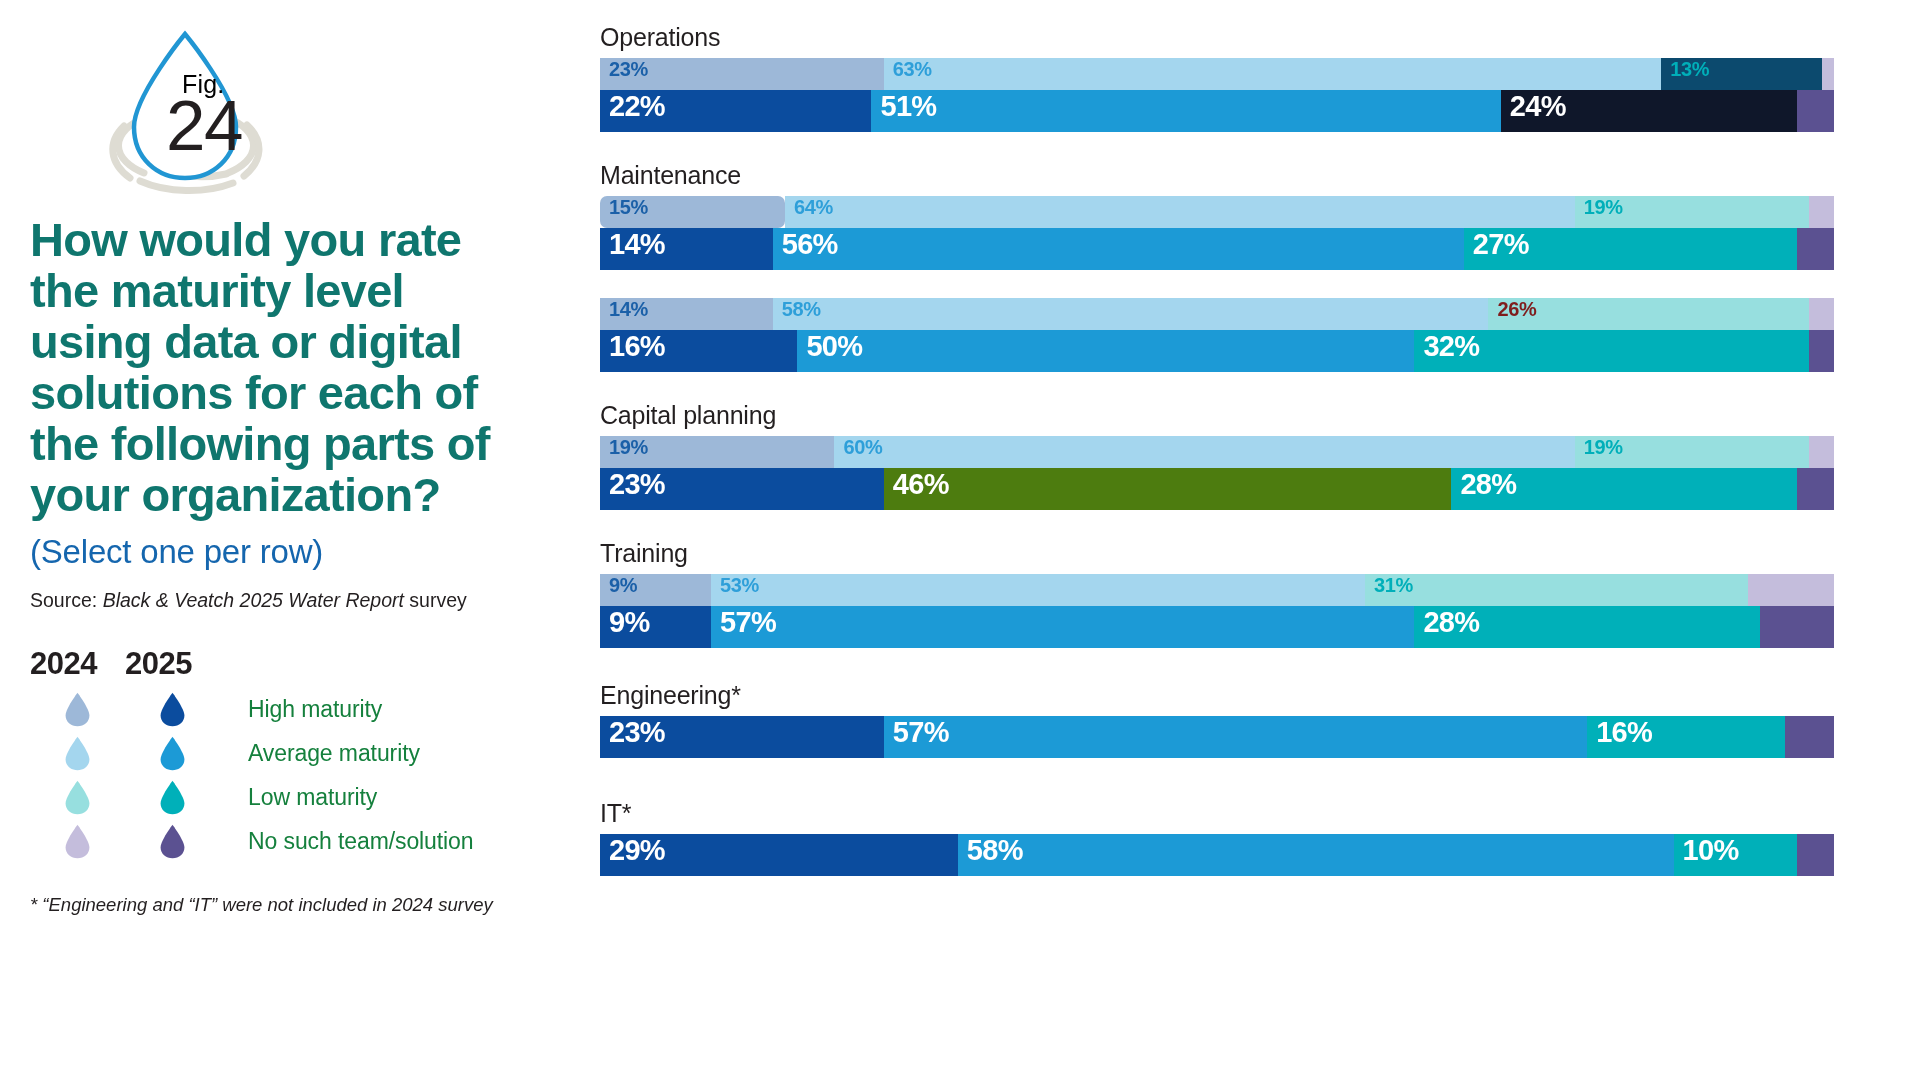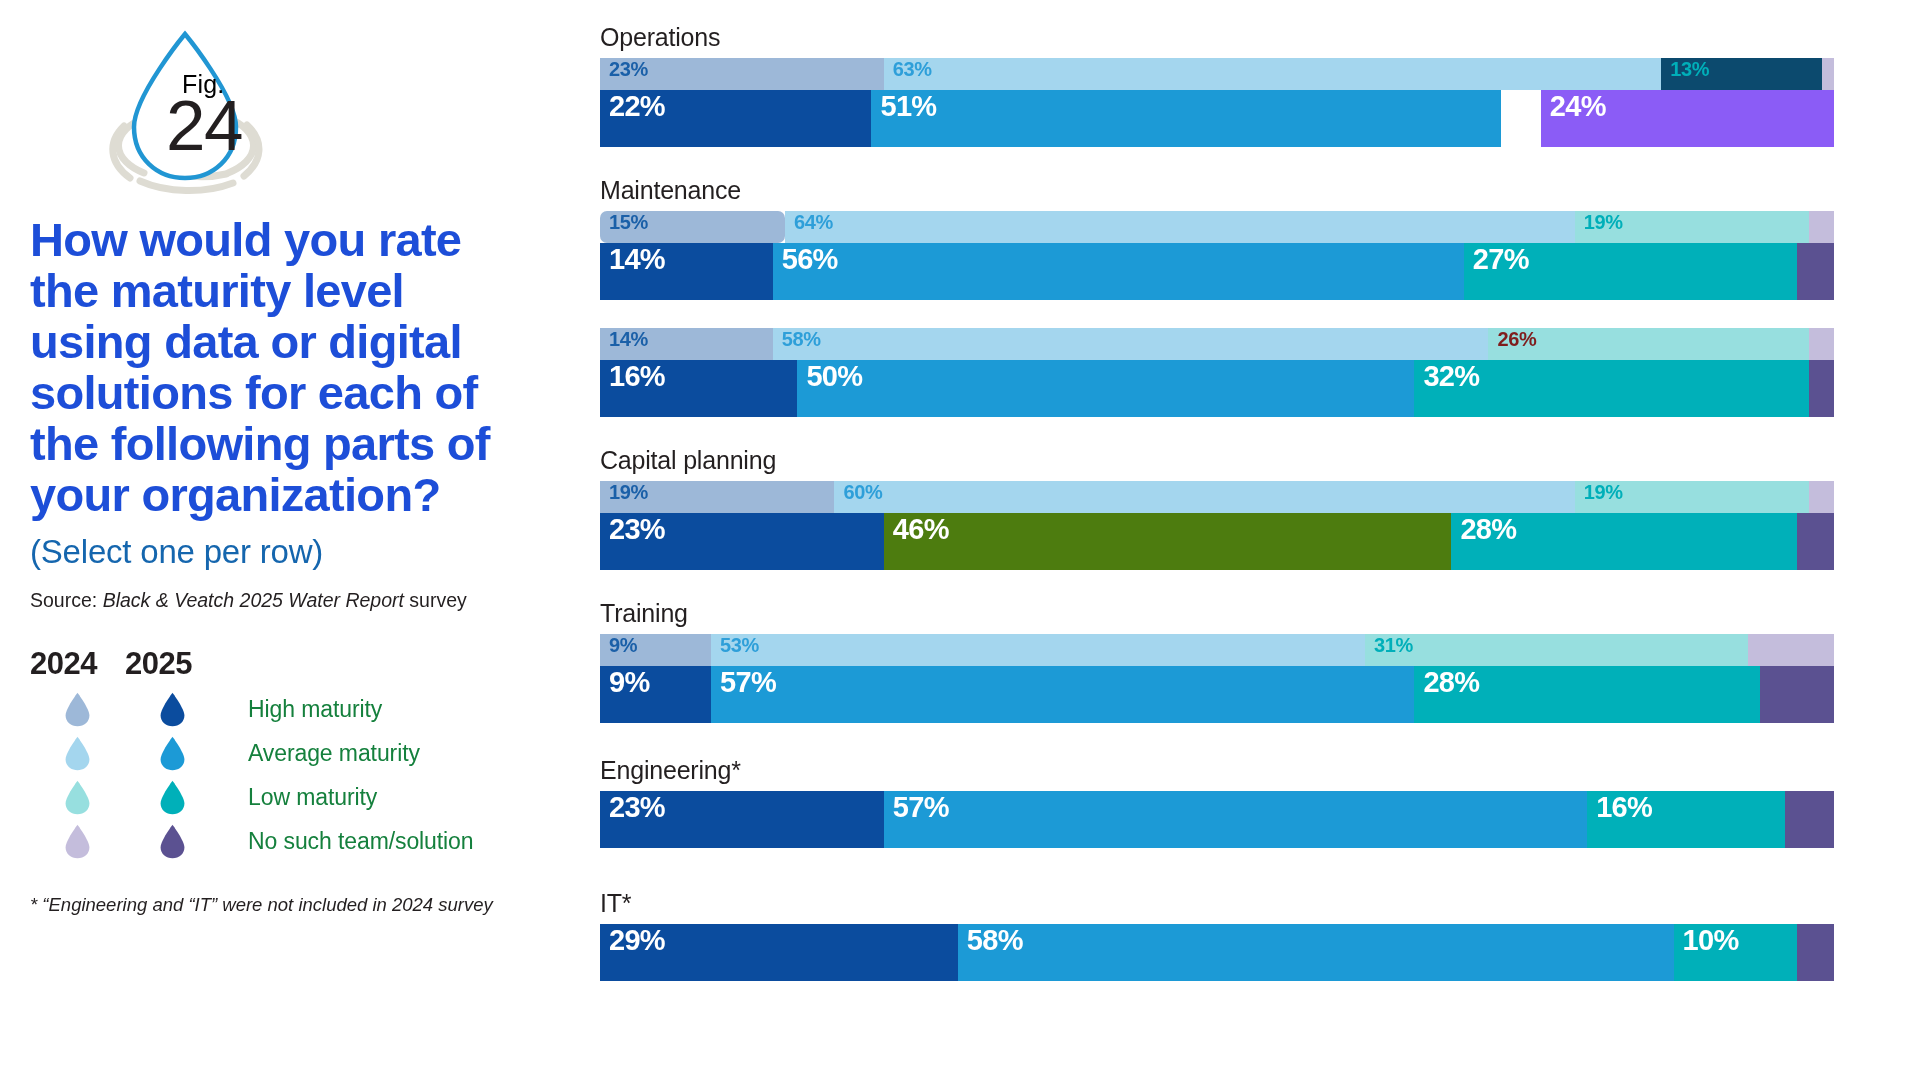--- a/index.html
+++ b/index.html
@@ -34,21 +34,21 @@
     font-size: 71px; font-weight: 400; color: #231f20;
     letter-spacing: -1.5px; line-height: 1;
   }
 
   
   .title {
     margin-top: 16px;
     font-size: 47px;
     font-weight: bold;
     line-height: 1.085;
-    color: #1d4ed8;
+    color: #0f766e;
     letter-spacing: -0.7px;
     width: 500px;
   }
   .subtitle {
     margin-top: 13px;
     font-size: 33px;
     color: #1566AE;
     font-weight: 400;
     letter-spacing: -0.2px;
   }
@@ -107,21 +107,21 @@
     height: 31px;
     line-height: 31px;
   }
   .bars { position: relative; }
   .bar {
     display: flex;
     width: 100%;
     overflow: hidden;
   }
   .bar-2024 { height: 32px; }
-  .bar-2025 { height: 57px; }
+  .bar-2025 { height: 42px; }
   .seg {
     position: relative;
     display: flex;
     align-items: flex-start;
     height: 100%;
     min-width: 0;
     flex-shrink: 0;
   }
   .seg-val {
     white-space: nowrap;
@@ -258,21 +258,21 @@
               <span class="seg-val" style="color: rgb(176, 169, 207);">1%</span>
             </div>
           </div>
           <div class="bar bar-2025" style="width: calc(100% - 56px);">
             <div class="seg" style="background: rgb(11, 76, 158); width: 22%;">
               <span class="seg-val" style="color: rgb(255, 255, 255);">22%</span>
             </div>
             <div class="seg" style="background: rgb(28, 154, 214); width: 51%;">
               <span class="seg-val" style="color: rgb(255, 255, 255);">51%</span>
             </div>
-            <div class="seg" style="background: #8b5cf6; width: 24%; margin-left: 40px;">
+            <div class="seg" style="background: #0f172a; width: 24%;">
               <span class="seg-val" style="color: rgb(255, 255, 255);">24%</span>
             </div>
             <div class="seg outside" style="background: rgb(91, 81, 145); width: 3%;">
               <span class="seg-val" style="color: rgb(91, 81, 145);">3%</span>
             </div>
           </div>
         </div>
       </div>
       <div class="group" style="margin-bottom: 28px;">
         <div class="group-label">Maintenance</div>

